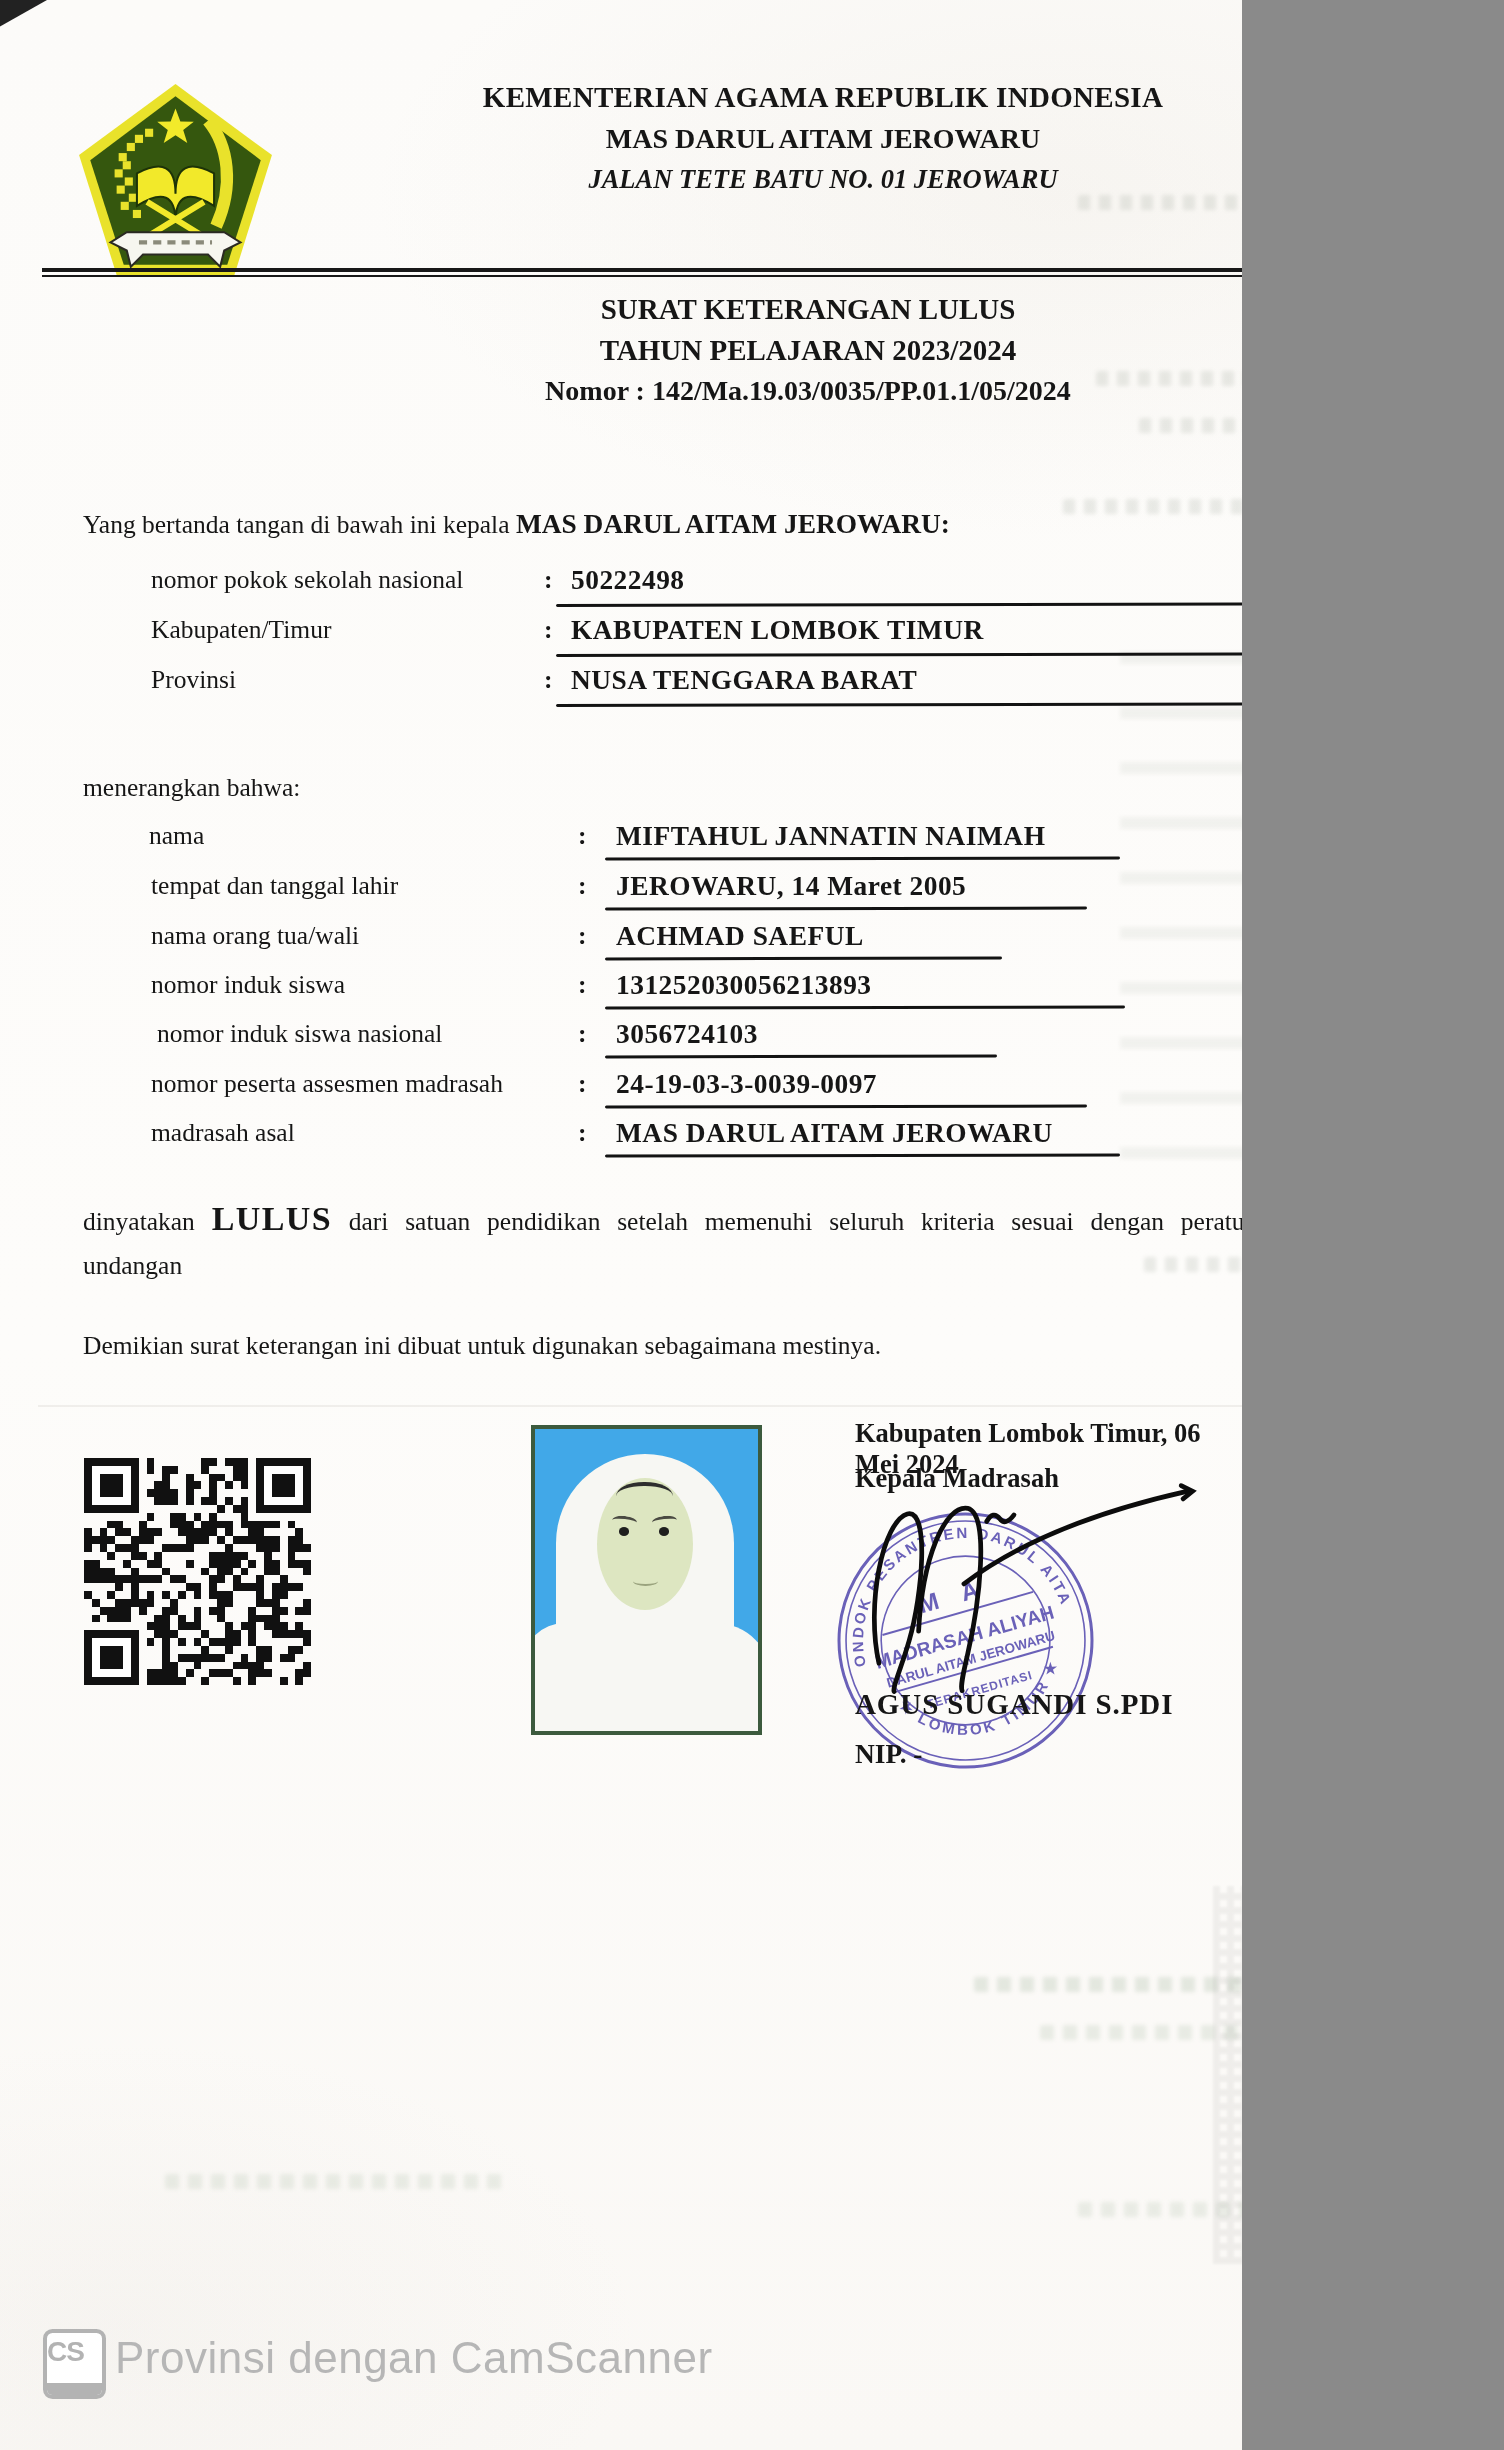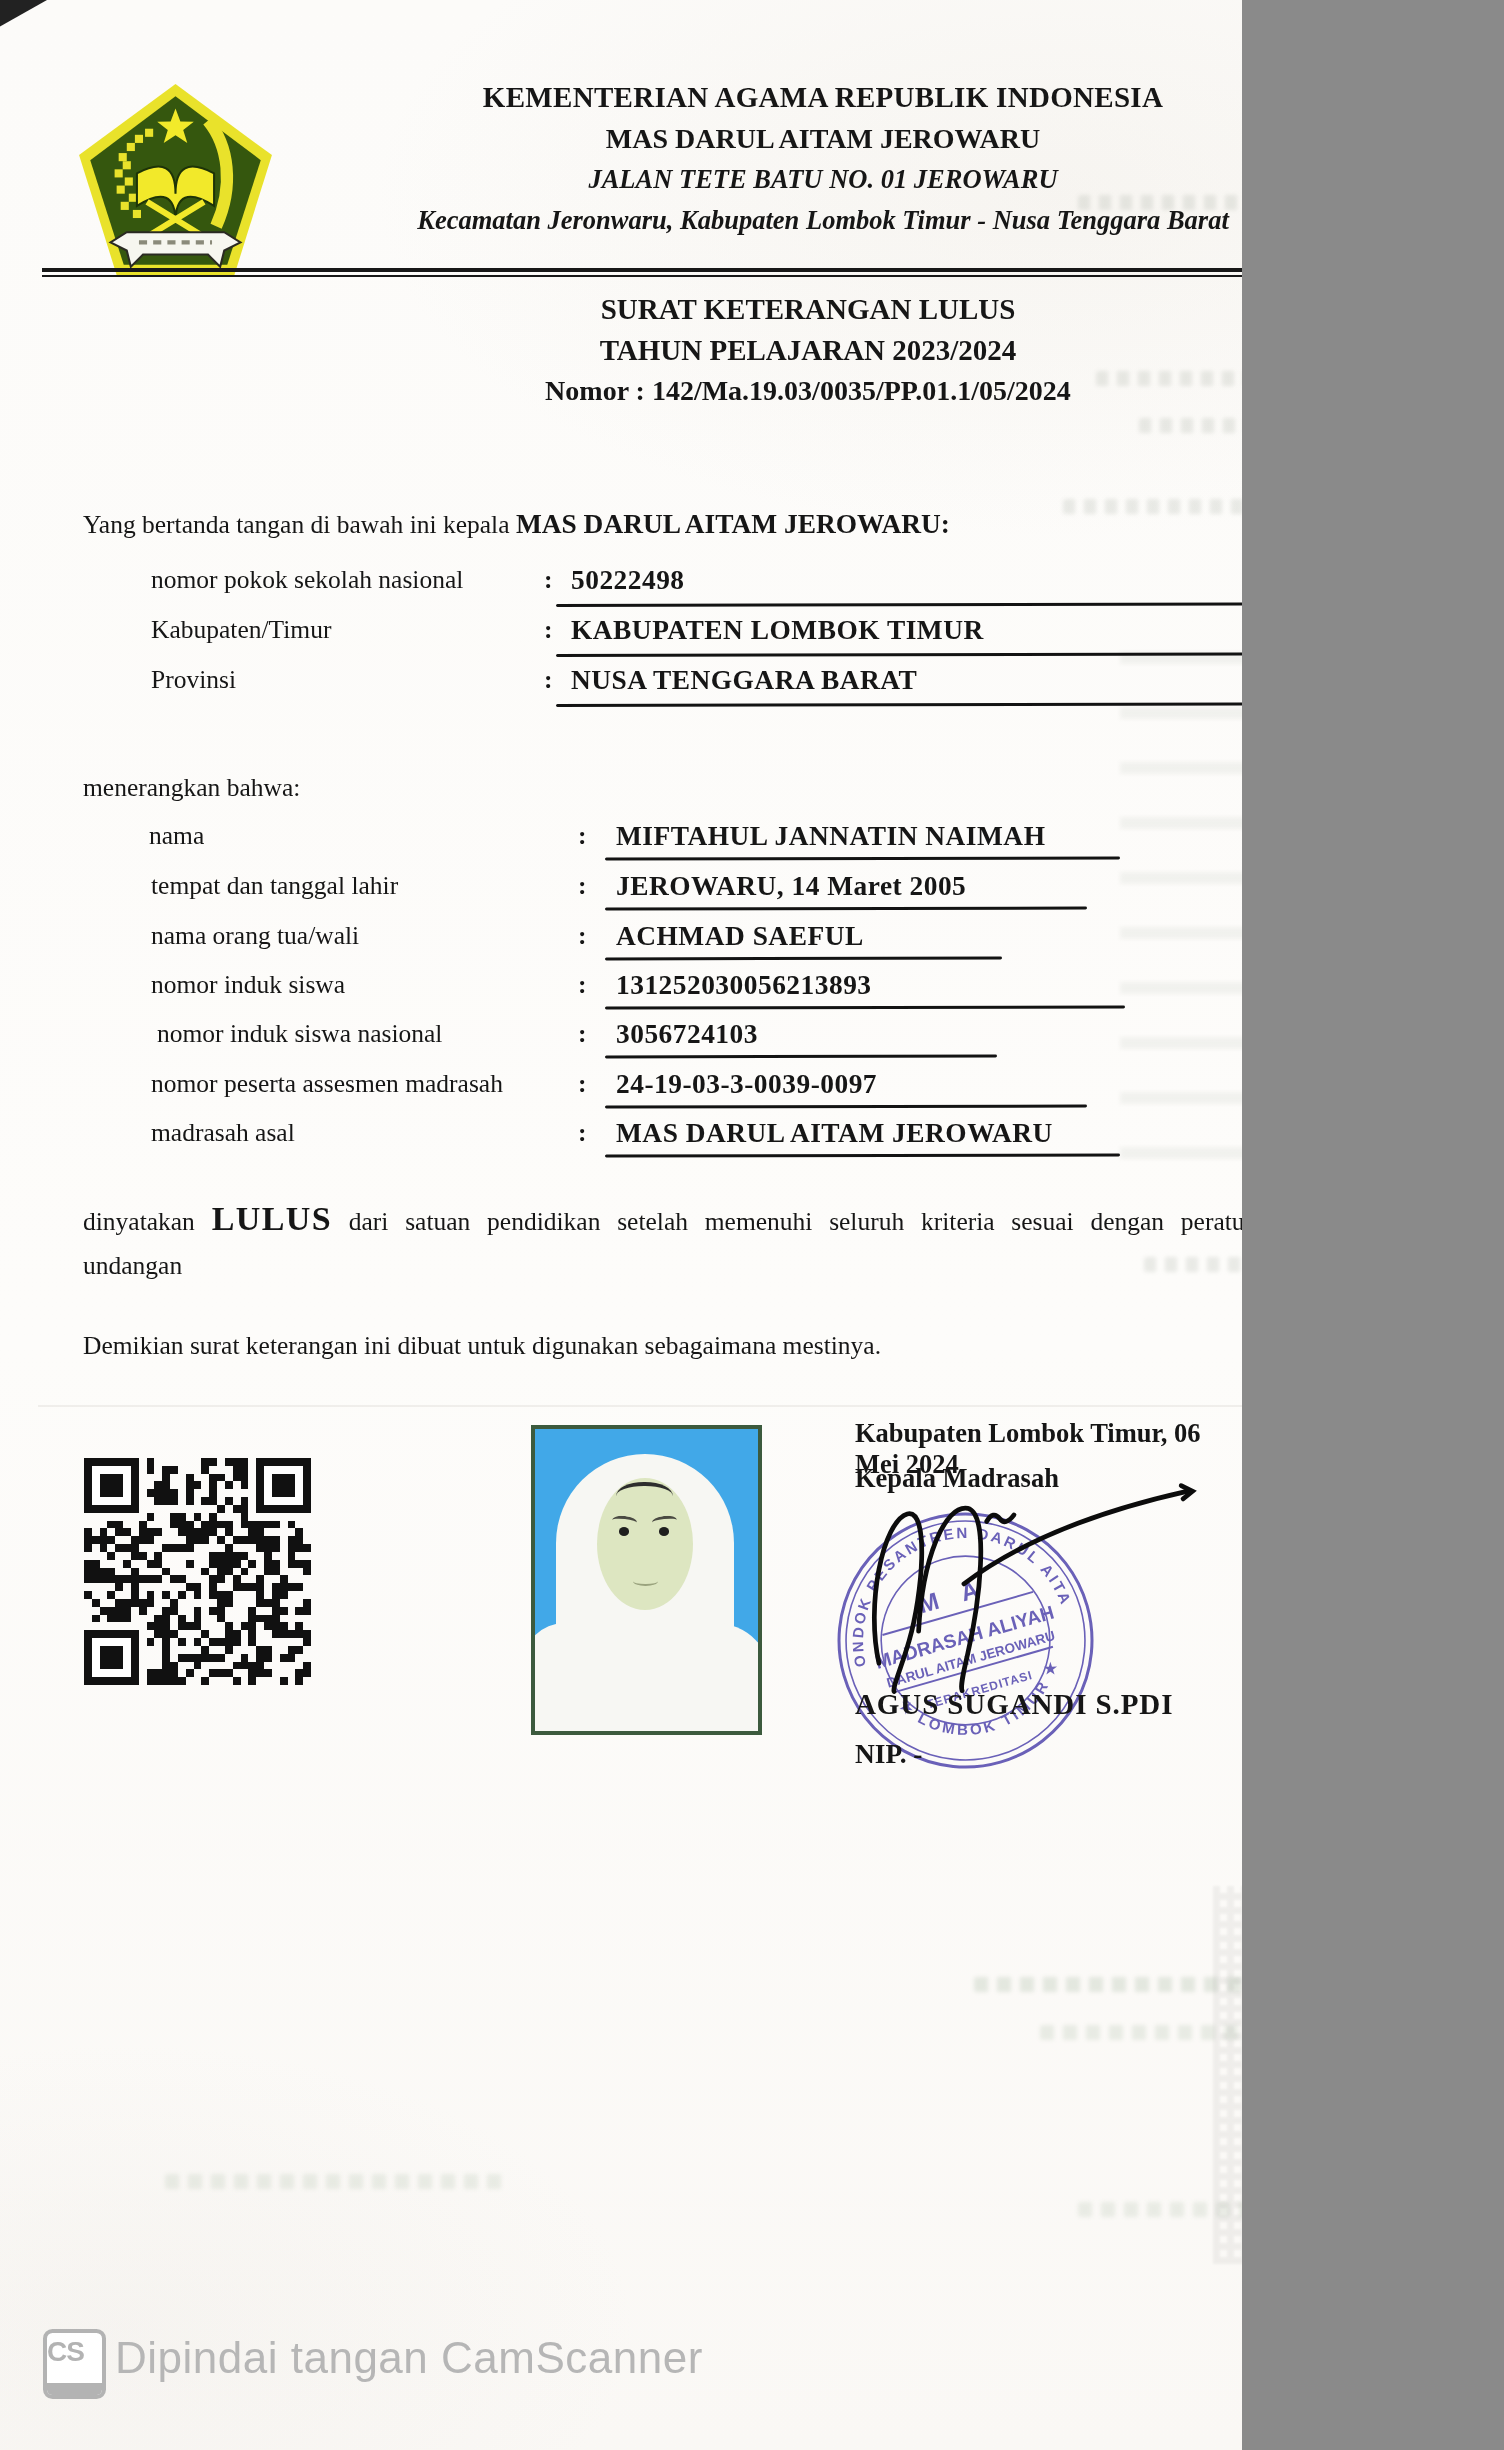--- a/index.html
+++ b/index.html
@@ -102,21 +102,20 @@
     <path d="M66,20 C76,32 79,52 70,72" fill="none" stroke="#e9e22b" stroke-width="6"></path>
     <path d="M31,46 Q50,36 50,56 Q50,36 69,46 L69,62 Q50,50 50,70 Q50,50 31,62 Z" fill="#f2e92a" stroke="#1d3307" stroke-width="1"></path>
     <path d="M36,60 L62,76 M64,60 L38,76" stroke="#f2e92a" stroke-width="3"></path>
     <path d="M18,80 L26,75 L74,75 L82,80 L74,84 L72,92 L66,86 L34,86 L28,92 L26,84 Z" fill="#f6f6ef" stroke="#2a2a22" stroke-width="1"></path>
     <path d="M32,80 h36" stroke="#8a8a7a" stroke-width="2" stroke-dasharray="4 3"></path>
   </svg>
 
   <div class="abs h-line ctr b" style="top:81px;font-size:29px;letter-spacing:0.3px;">KEMENTERIAN AGAMA REPUBLIK INDONESIA</div>
   <div class="abs h-line ctr b" style="top:123px;font-size:28px;">MAS DARUL AITAM JEROWARU</div>
   <div class="abs h-line ctr b i" style="top:164px;font-size:26.5px;">JALAN TETE BATU NO. 01 JEROWARU</div>
-  <div class="abs h-line ctr b i" style="top:205px;font-size:26.5px;">Kecamatan Jeronwaru, Kabupaten Lombok Timur - Nusa Tenggara Barat</div>
   <div class="abs rule" style="top:268px;"></div>
 
   <div class="abs ctr b" style="left:241px;top:293px;width:1134px;font-size:29px;">SURAT KETERANGAN LULUS</div>
   <div class="abs ctr b" style="left:241px;top:334px;width:1134px;font-size:29px;">TAHUN PELAJARAN 2023/2024</div>
   <div class="abs ctr b" style="left:241px;top:375px;width:1134px;font-size:28px;">Nomor : 142/Ma.19.03/0035/PP.01.1/05/2024</div>
 
   <div class="abs" style="left:83px;top:509px;font-size:25.5px;">
     <span>Yang bertanda tangan di bawah ini kepala</span>
     <span class="b" style="font-size:27.4px;">MAS DARUL AITAM JEROWARU:</span>
   </div>
@@ -577,16 +576,16 @@
     </g>
   </svg>
 
   <div class="abs b" style="left:855px;top:1688px;font-size:29px;letter-spacing:0.9px;">AGUS SUGANDI S.PDI</div>
   <div class="abs b" style="left:855px;top:1739px;font-size:27.4px;">NIP. -</div>
 
   <div class="abs cs-badge">
     <div class="cs-letters">CS</div>
     <div class="cs-band"></div>
   </div>
-  <div class="abs cs-text">Dipindai tangan CamScanner</div>
+  <div class="abs cs-text">Provinsi dengan CamScanner</div>
 
 </div>
 
 
 </body></html>

